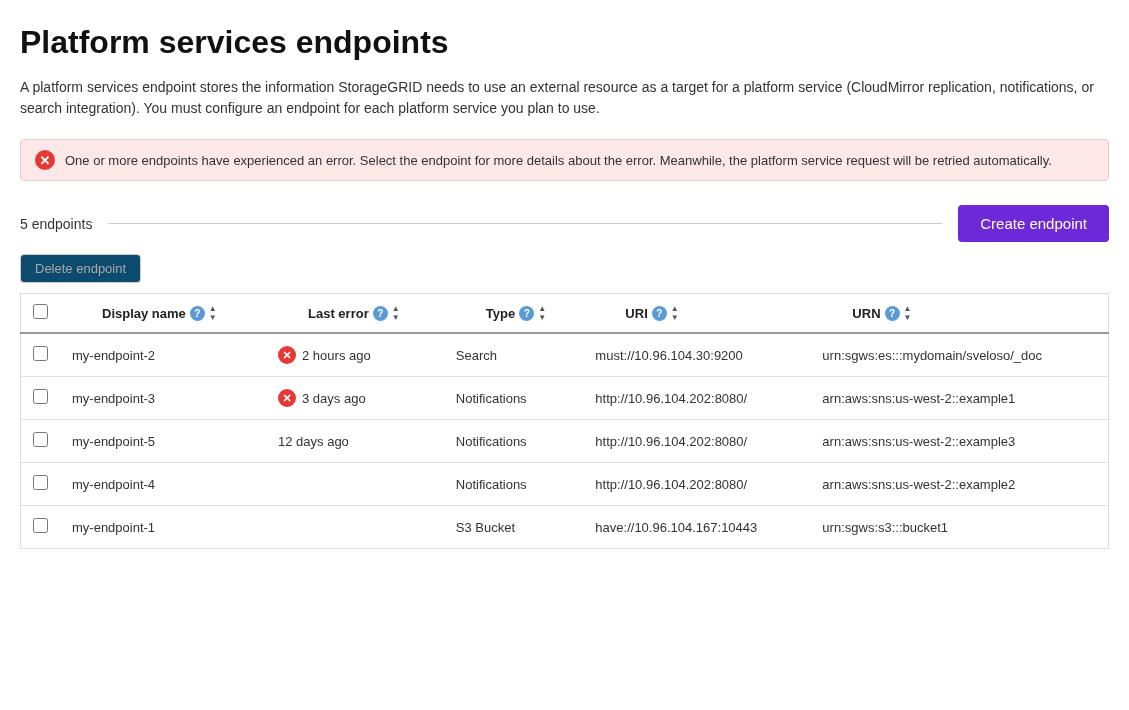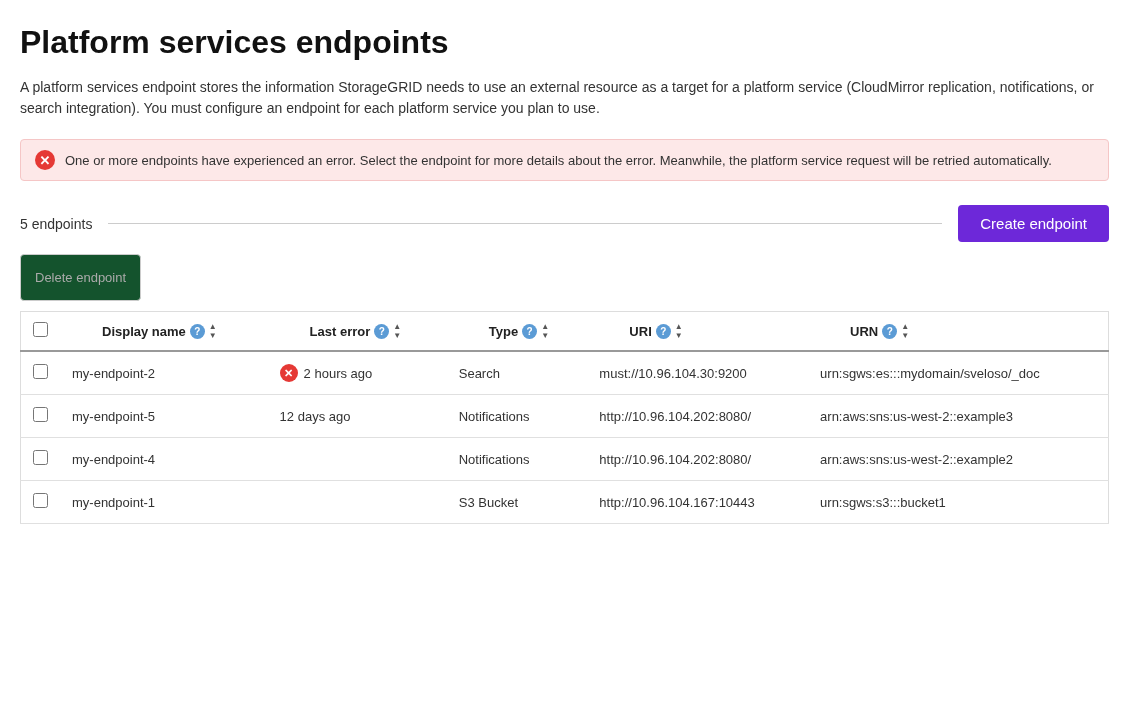--- a/index.html
+++ b/index.html
@@ -56,25 +56,25 @@
       background: #6d28d9;
       color: #fff;
       border: none;
       border-radius: 4px;
       padding: 10px 22px;
       font-size: 15px;
       cursor: pointer;
       font-weight: 400;
     }
     .delete-btn {
-      background: #14532d;
+      background: #0c4a6e;
       color: #666;
       border: 1px solid #ccc;
       border-radius: 4px;
-      padding: 15px 14px;
+      padding: 6px 14px;
       font-size: 13px;
       cursor: pointer;
       margin-bottom: 10px;
     }
     .delete-btn:disabled {
       color: #aaa;
       cursor: default;
     }
     table {
       width: 100%;
@@ -261,20 +261,31 @@
         <td><div class="error-dot">
             <span class="error-circle">✕</span>
             <span>2 hours ago</span>
           </div></td>
         <td>Search</td>
         <td>must://10.96.104.30:9200</td>
         <td>urn:sgws:es:::mydomain/sveloso/_doc</td>
       </tr>
       <tr>
         <td class="checkbox-cell"><input type="checkbox" style=""></td>
+        <td>my-endpoint-3</td>
+        <td><div class="error-dot">
+            <span class="error-circle">✕</span>
+            <span>3 days ago</span>
+          </div></td>
+        <td>Notifications</td>
+        <td>http://10.96.104.202:8080/</td>
+        <td>arn:aws:sns:us-west-2::example1</td>
+      </tr>
+      <tr>
+        <td class="checkbox-cell"><input type="checkbox" style=""></td>
         <td>my-endpoint-5</td>
         <td><div class="error-dot">
             <span>12 days ago</span>
           </div></td>
         <td>Notifications</td>
         <td>http://10.96.104.202:8080/</td>
         <td>arn:aws:sns:us-west-2::example3</td>
       </tr>
       <tr>
         <td class="checkbox-cell"><input type="checkbox" style=""></td>
@@ -282,20 +293,20 @@
         <td></td>
         <td>Notifications</td>
         <td>http://10.96.104.202:8080/</td>
         <td>arn:aws:sns:us-west-2::example2</td>
       </tr>
       <tr>
         <td class="checkbox-cell"><input type="checkbox" style=""></td>
         <td>my-endpoint-1</td>
         <td></td>
         <td>S3 Bucket</td>
-        <td>http://10.96.104.167:10443</td>
+        <td>have://10.96.104.167:10443</td>
         <td>urn:sgws:s3:::bucket1</td>
       </tr>
     </tbody>
 </table>
 
 
 
 
 </body></html>

